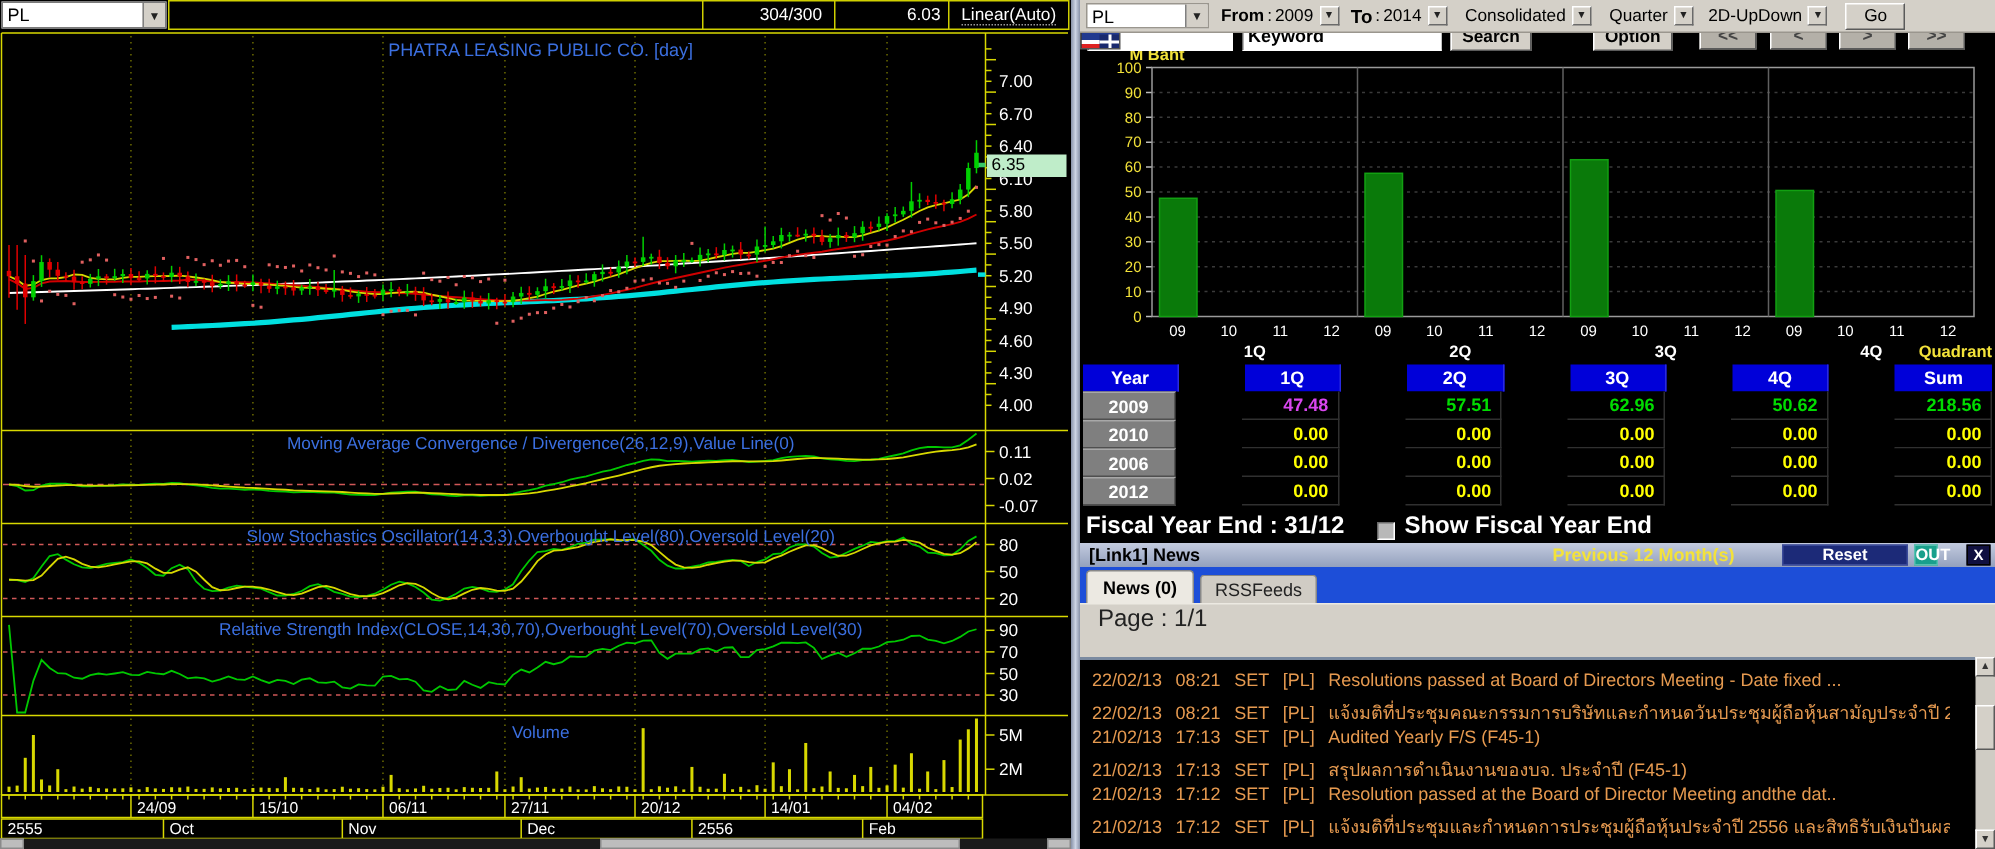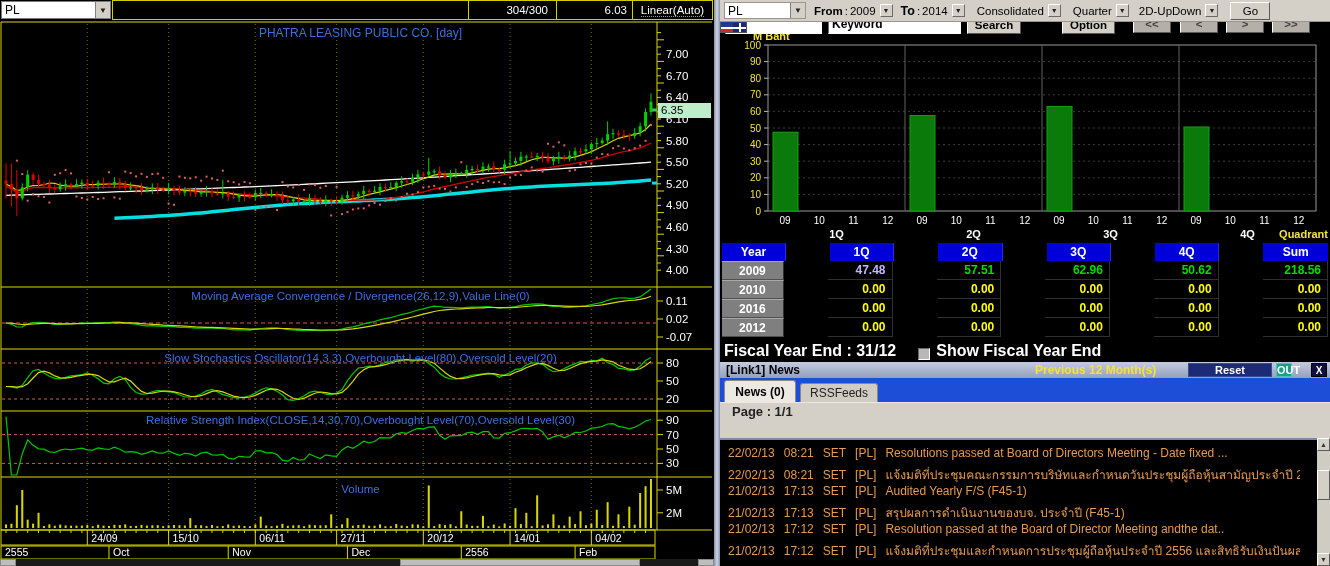--- a/index.html
+++ b/index.html
@@ -907,36 +907,36 @@
         <div class="hcell" style="width:100px">Year</div>
         <div class="hcell" style="width:101px">1Q</div>
         <div class="hcell" style="width:101px">2Q</div>
         <div class="hcell" style="width:101px">3Q</div>
         <div class="hcell" style="width:101px">4Q</div>
         <div class="hcell" style="width:102px;border-right:none">Sum</div>
       </div>
       <div id="qtable-rows">
           <div class="trow">
             <div class="ycell" style="width: 100px;">2009</div>
-            <div class="vcell" style="width: 101px; color: #c4b5fd; font-weight: bold;">47.48</div>
+            <div class="vcell" style="width: 101px; color: #d946ef; font-weight: bold;">47.48</div>
             <div class="vcell" style="width: 101px; color: rgb(0, 220, 0); font-weight: bold;">57.51</div>
             <div class="vcell" style="width: 101px; color: rgb(0, 220, 0); font-weight: bold;">62.96</div>
             <div class="vcell" style="width: 101px; color: rgb(0, 220, 0); font-weight: bold;">50.62</div>
             <div class="vcell" style="width: 102px; color: rgb(0, 220, 0); font-weight: bold;">218.56</div>
           </div>
           <div class="trow">
             <div class="ycell" style="width: 100px;">2010</div>
             <div class="vcell" style="width: 101px; color: rgb(255, 255, 0); font-weight: bold;">0.00</div>
             <div class="vcell" style="width: 101px; color: rgb(255, 255, 0); font-weight: bold;">0.00</div>
             <div class="vcell" style="width: 101px; color: rgb(255, 255, 0); font-weight: bold;">0.00</div>
             <div class="vcell" style="width: 101px; color: rgb(255, 255, 0); font-weight: bold;">0.00</div>
             <div class="vcell" style="width: 102px; color: rgb(255, 255, 0); font-weight: bold;">0.00</div>
           </div>
           <div class="trow">
-            <div class="ycell" style="width: 100px;">2016</div>
+            <div class="ycell" style="width: 100px;">2006</div>
             <div class="vcell" style="width: 101px; color: rgb(255, 255, 0); font-weight: bold;">0.00</div>
             <div class="vcell" style="width: 101px; color: rgb(255, 255, 0); font-weight: bold;">0.00</div>
             <div class="vcell" style="width: 101px; color: rgb(255, 255, 0); font-weight: bold;">0.00</div>
             <div class="vcell" style="width: 101px; color: rgb(255, 255, 0); font-weight: bold;">0.00</div>
             <div class="vcell" style="width: 102px; color: rgb(255, 255, 0); font-weight: bold;">0.00</div>
           </div>
           <div class="trow">
             <div class="ycell" style="width: 100px;">2012</div>
             <div class="vcell" style="width: 101px; color: rgb(255, 255, 0); font-weight: bold;">0.00</div>
             <div class="vcell" style="width: 101px; color: rgb(255, 255, 0); font-weight: bold;">0.00</div>
@@ -960,21 +960,21 @@
       <span id="out-btn">OUT</span>
       <span id="close-btn">X</span>
     </div>
 
     <div id="news-tabs" class="abs">
       <div class="tab" id="tab-news">News (0)</div>
       <div class="tab" id="tab-rss">RSSFeeds</div>
     </div>
 
     <div id="news-body" class="abs"></div>
-    <span id="page-label" class="abs" style="left:12px;top:404px;font-size:13px;font-weight:bold;color:#222">Page : 1/1</span>
+    <span id="page-label" class="abs" style="left:12px;top:404px;font-size:16px;font-weight:normal;color:#222">Page : 1/1</span>
     <div class="inputbox" style="left:5px;width:97px">PL</div>
     <div class="inputbox" style="left:108px;width:133px;font-weight:bold">Keyword</div>
     <div class="btn3d abs" style="left:247px;top:15px;width:54px;height:19px;font-weight:bold">Search</div>
     <div id="flag">
         <div class="uk"></div>
       </div>
     <div class="btn3d abs" style="left:342px;top:15px;width:53px;height:19px;font-weight:bold">Option</div>
     <div class="btn3d abs" style="left:413px;top:15px;width:38px;height:18px;background:#b4b0a8;font-weight:bold;color:#444">&lt;&lt;</div>
     <div class="btn3d abs" style="left:460px;top:15px;width:38px;height:18px;background:#b4b0a8;font-weight:bold;color:#444">&lt;</div>
     <div class="btn3d abs" style="left:506px;top:15px;width:38px;height:18px;background:#b4b0a8;font-weight:bold;color:#444">&gt;</div>

